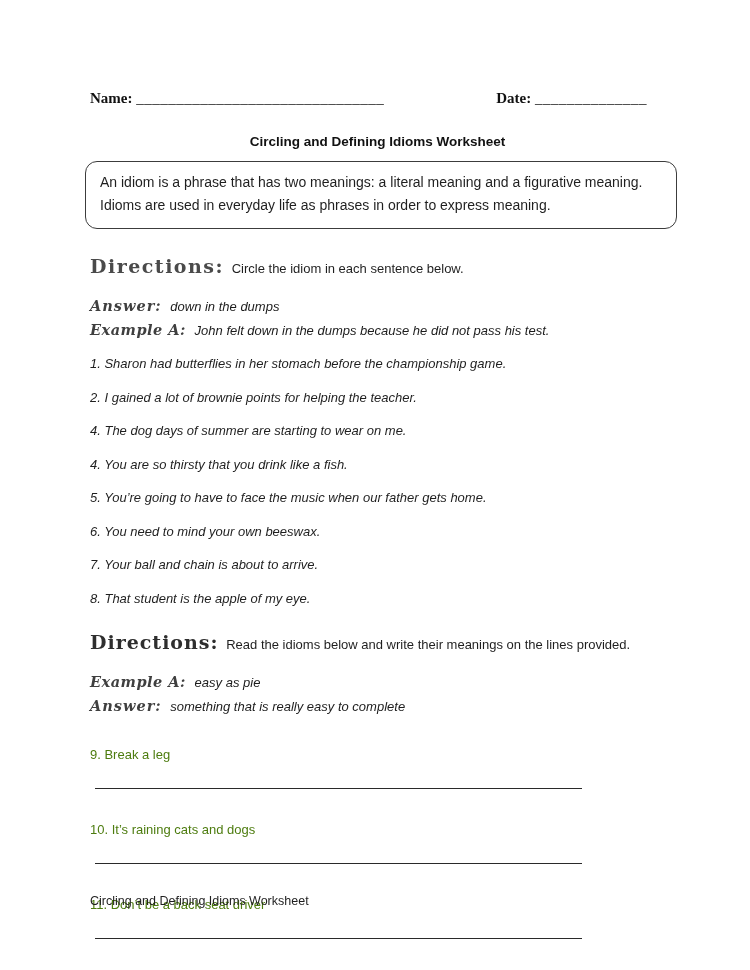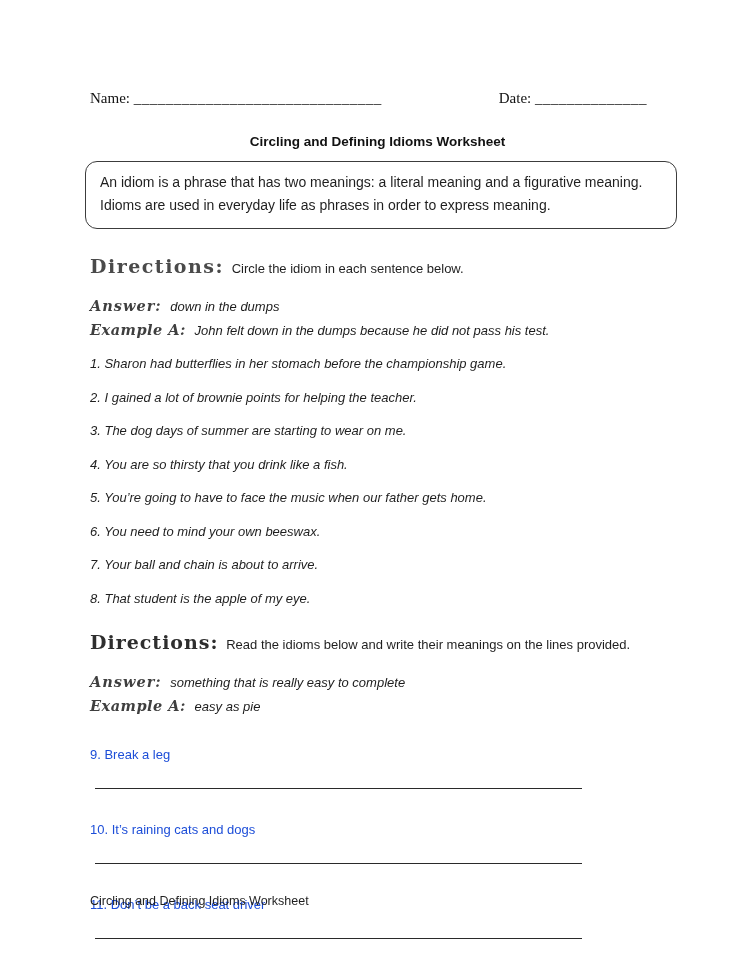--- a/index.html
+++ b/index.html
@@ -15,21 +15,21 @@
   }
   
   .hdr-row {
     display: flex;
     justify-content: space-between;
     align-items: baseline;
     font-family: "Liberation Serif", serif;
     font-size: 15px;
     color: #111;
   }
-  .hdr-label { font-weight: normal; text-align: center; }
+  .hdr-label { font-weight: bold; text-align: center; }
   .hdr-blank { font-weight: normal; letter-spacing: 0.5px; }
   .hdr-group { white-space: nowrap; }
   .hdr-group.date { margin-right: 18px; }
 
   
   .title {
     text-align: center;
     font-weight: bold;
     font-size: 13.5px;
     margin-top: 27px;
@@ -100,21 +100,21 @@
   .item {
     font-size: 13px;
     color: #1f1f1f;
     margin-top: 20.5px;
     line-height: 1.0;
   }
   .item:first-child { margin-top: 19px; }
 
   
   .line-item { margin-top: 33px; }
-  .line-item .item-text { font-size: 13px; color: #1d4ed8; }
+  .line-item .item-text { font-size: 13px; color: #4d7c0f; }
   .blank-line {
     margin-top: 26px;
     width: 487px;
     margin-left: 5px;
     border-bottom: 1px solid #2a2a2a;
     height: 1px;
   }
 
   .footer {
     position: absolute;
@@ -156,41 +156,41 @@
     </div>
     <div class="ex-row">
       <span class="ex-label">Example A:</span>
       <span class="hand">John felt down in the dumps because he did not pass his test.</span>
     </div>
   </div>
 
   <div class="item-list">
     <div class="item">1. Sharon had butterflies in her stomach before the championship game.</div>
     <div class="item">2. I gained a lot of brownie points for helping the teacher.</div>
-    <div class="item">3. The dog days of summer are starting to wear on me.</div>
+    <div class="item">4. The dog days of summer are starting to wear on me.</div>
     <div class="item">4. You are so thirsty that you drink like a fish.</div>
     <div class="item">5. You’re going to have to face the music when our father gets home.</div>
     <div class="item">6. You need to mind your own beeswax.</div>
     <div class="item">7. Your ball and chain is about to arrive.</div>
     <div class="item">8. That student is the apple of my eye.</div>
   </div>
 
   <div class="directions second">
     <span class="dir-label">Directions:</span>
     <span>Read the idioms below and write their meanings on the lines provided.</span>
   </div>
 
   <div class="example-block">
     <div class="ex-row">
+      <span class="ex-label">Example A:</span>
+      <span class="hand">easy as pie</span>
+    </div>
+    <div class="ex-row">
       <span class="ans-label">Answer:</span>
       <span class="hand">something that is really easy to complete</span>
-    </div>
-    <div class="ex-row">
-      <span class="ex-label">Example A:</span>
-      <span class="hand">easy as pie</span>
     </div>
   </div>
 
   <div>
     <div class="line-item">
       <div class="item-text">9. Break a leg</div>
       <div class="blank-line"></div>
     </div>
     <div class="line-item">
       <div class="item-text">10. It’s raining cats and dogs</div>

